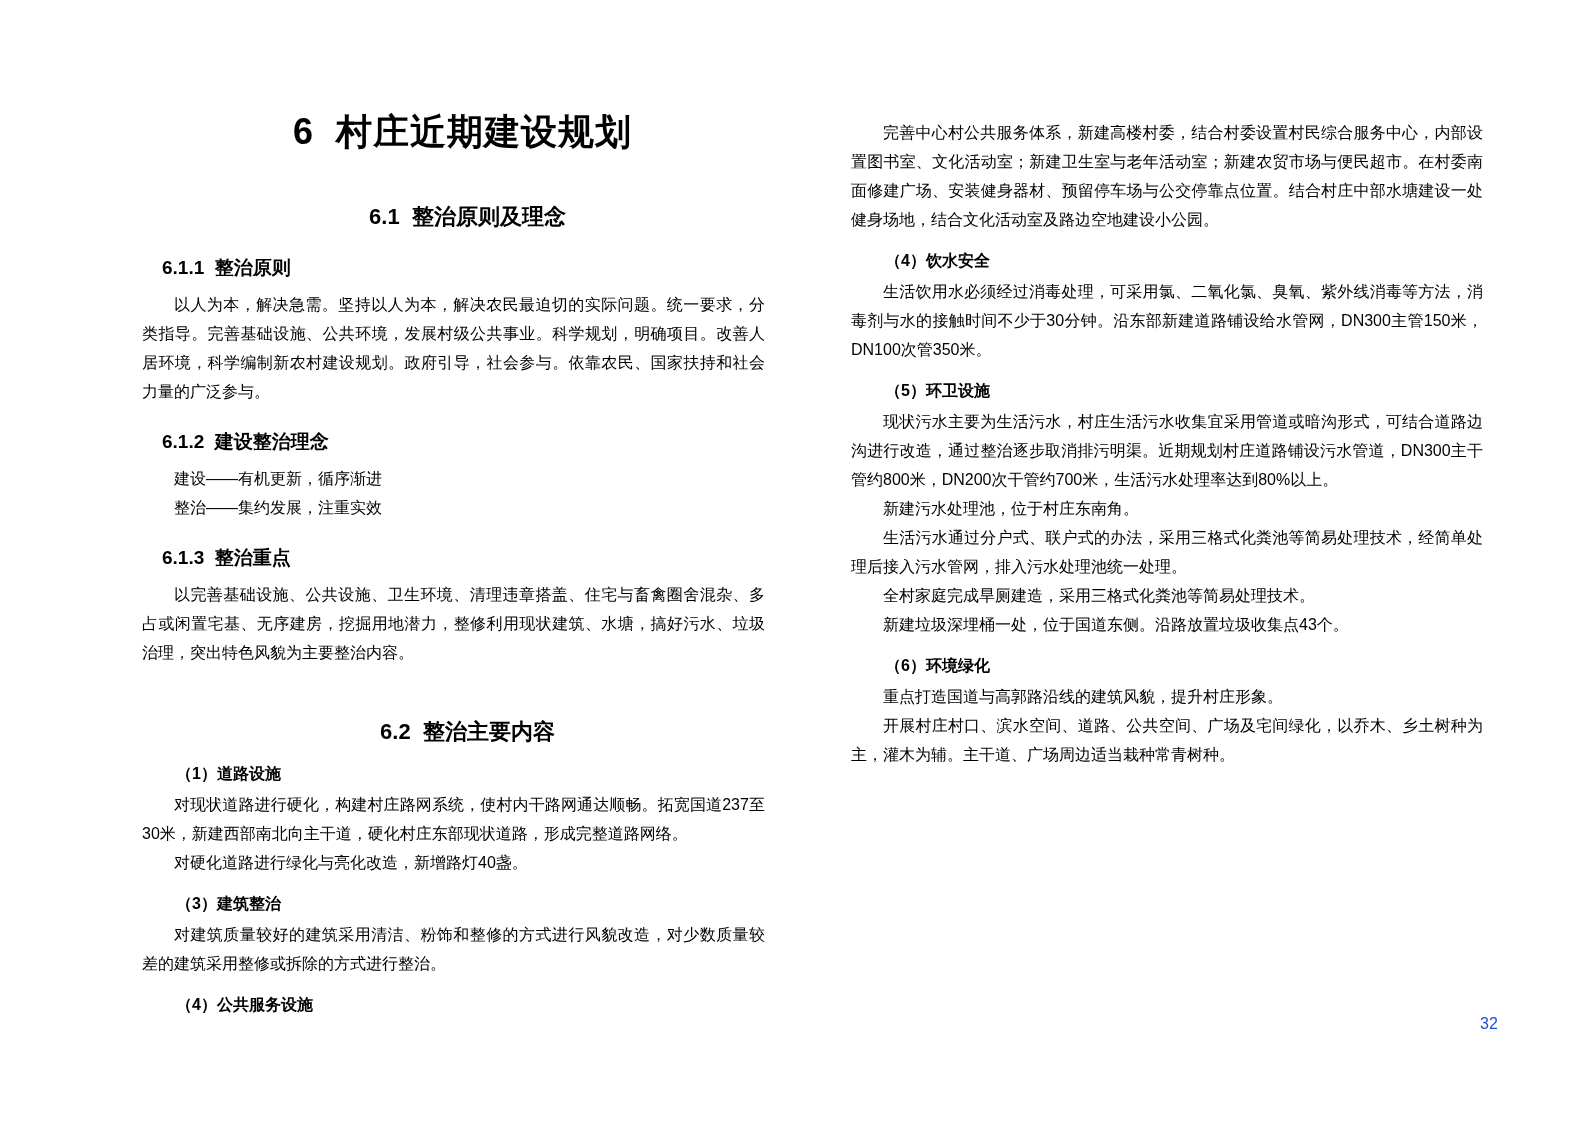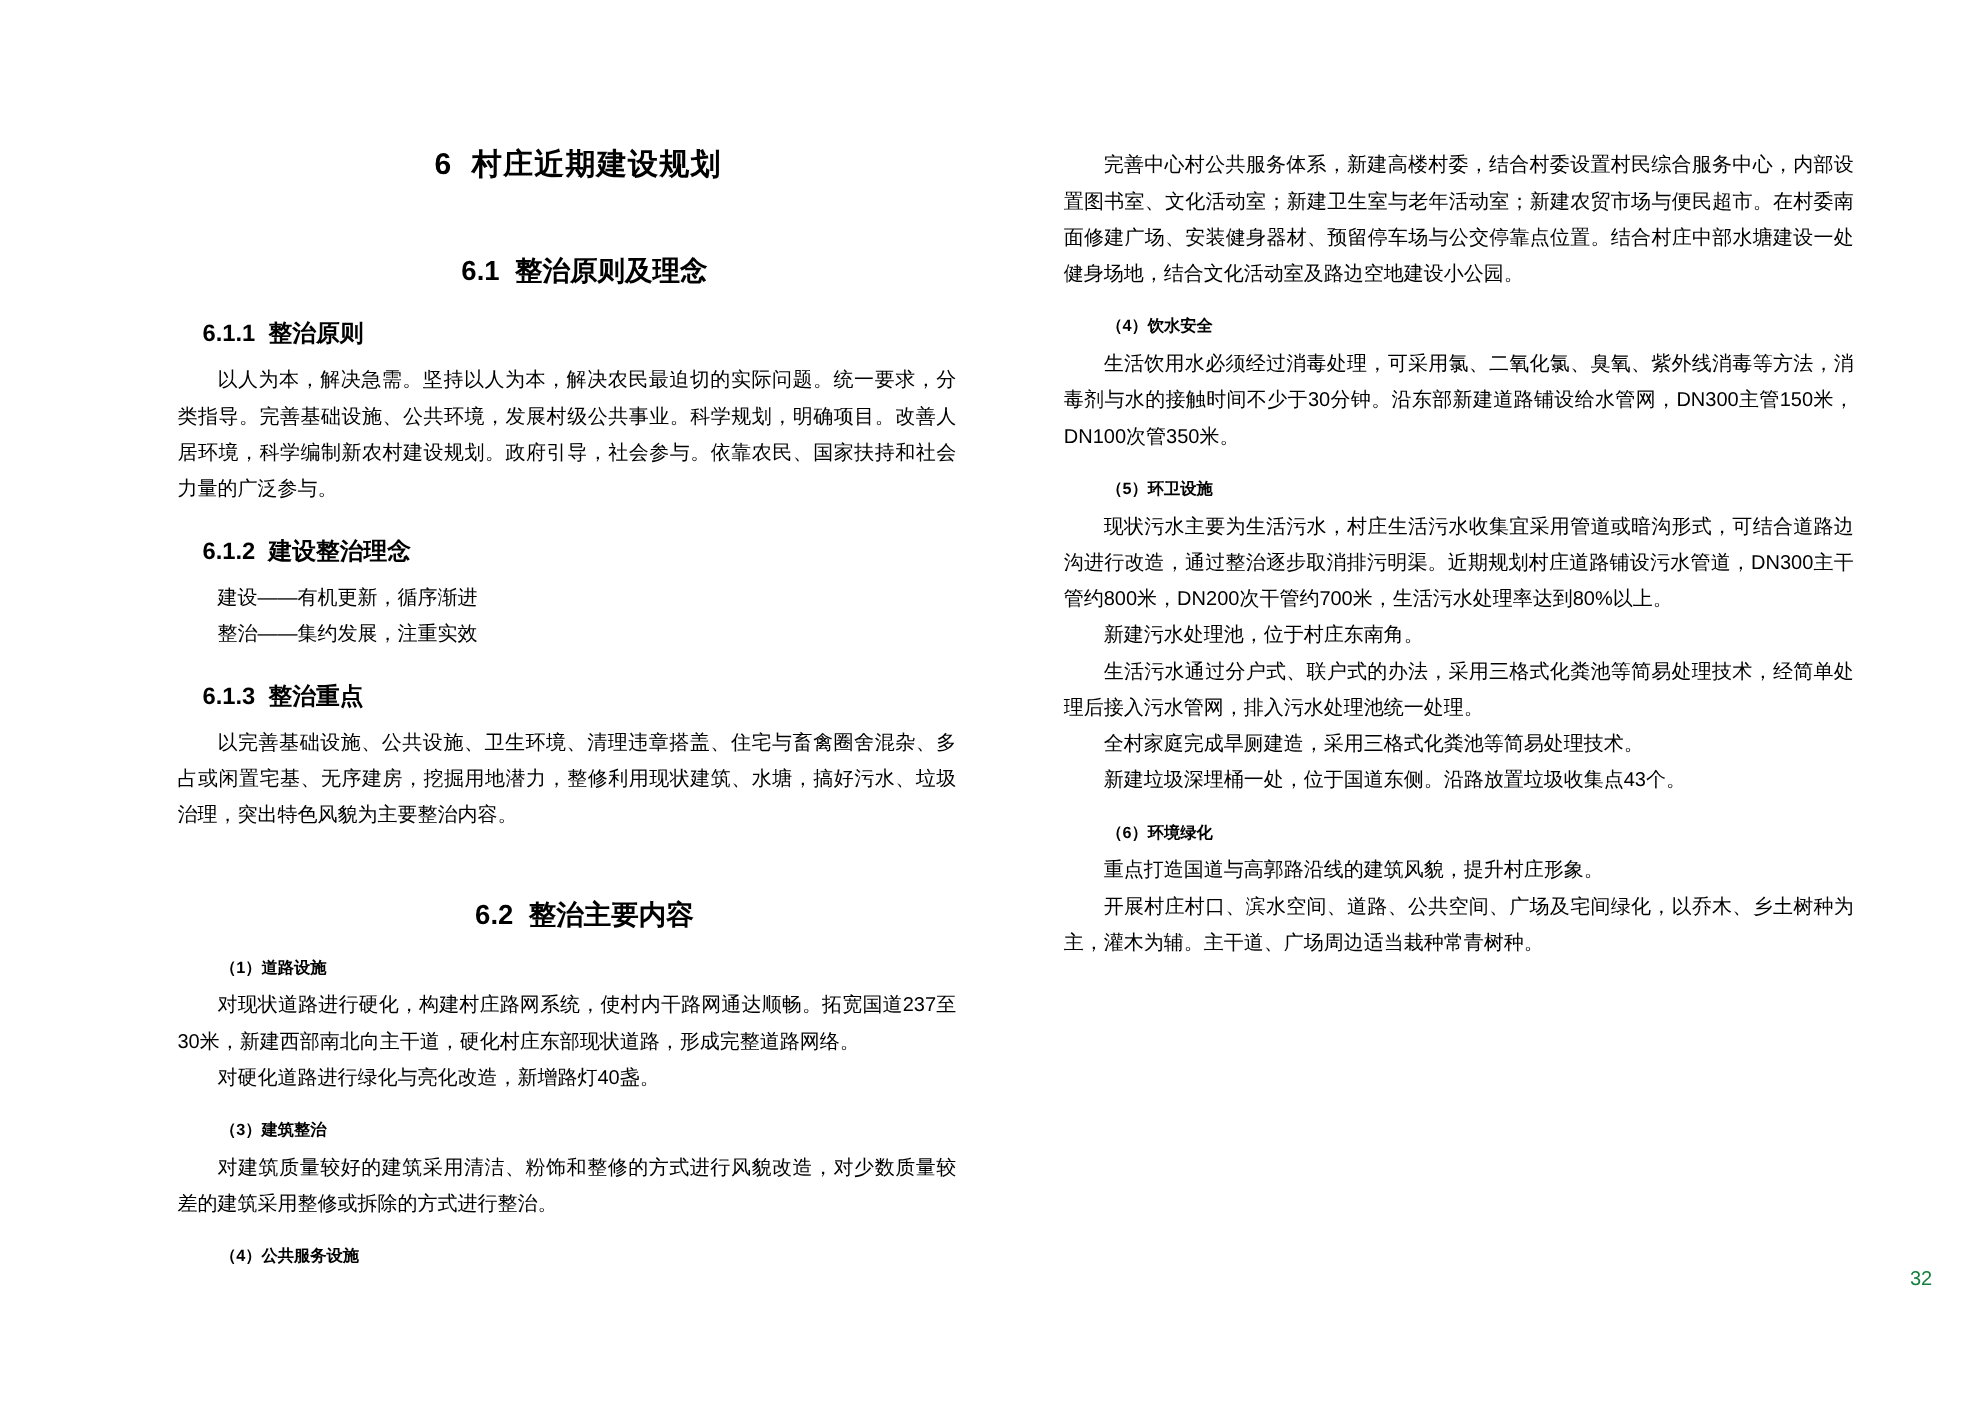--- a/index.html
+++ b/index.html
@@ -18,21 +18,21 @@
   }
   .col {
     position: absolute;
     top: 0;
   }
   .col-left  { left: 142px; width: 623px; }
   .col-right { left: 851px; width: 632px; }
   .col-right > :first-child { margin-top: 118px; }
 
   .h1 {
-    font-size: 24px;
+    font-size: 36px;
     font-weight: bold;
     text-align: center;
     text-indent: 18px;
     line-height: 40px;
     margin: 112px 0 0 0;
     white-space: pre-wrap;
     letter-spacing: 1px;
   }
   .h2 {
     font-size: 22px;
@@ -45,46 +45,46 @@
   }
   .h3 {
     font-size: 19px;
     font-weight: bold;
     line-height: 28px;
     margin: 22px 0 8px 0;
     padding-left: 20px;
     white-space: pre-wrap;
   }
   .h4 {
-    font-size: 13px;
+    font-size: 16px;
     font-weight: bold;
     line-height: 29px;
     margin: 12px 0 2px 0;
     text-indent: 34px;
   }
   .p {
     font-size: 16px;
     line-height: 29px;
     margin: 0;
     text-indent: 32px;
     text-align: justify;
   }
   .line {
     font-size: 16px;
     line-height: 29px;
     margin: 0;
     text-indent: 32px;
   }
   .page-number {
     position: absolute;
-    left: 1528px;
+    left: 1480px;
     top: 1012px;
     font-size: 16px;
     line-height: 24px;
-    color: #15803d;
+    color: #1d4ed8;
   }
 </style>
 </head>
 <body>
 
 <div class="page">
   <div class="col col-left" id="col-left">
       <div class="h1">6  村庄近期建设规划</div>
       <div class="h2">6.1  整治原则及理念</div>
       <div class="h3">6.1.1  整治原则</div>

